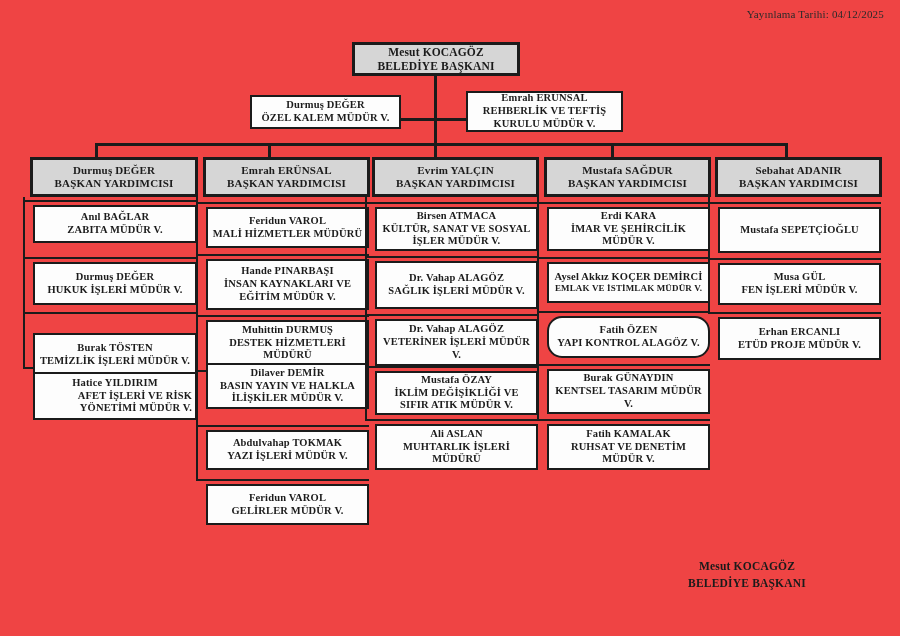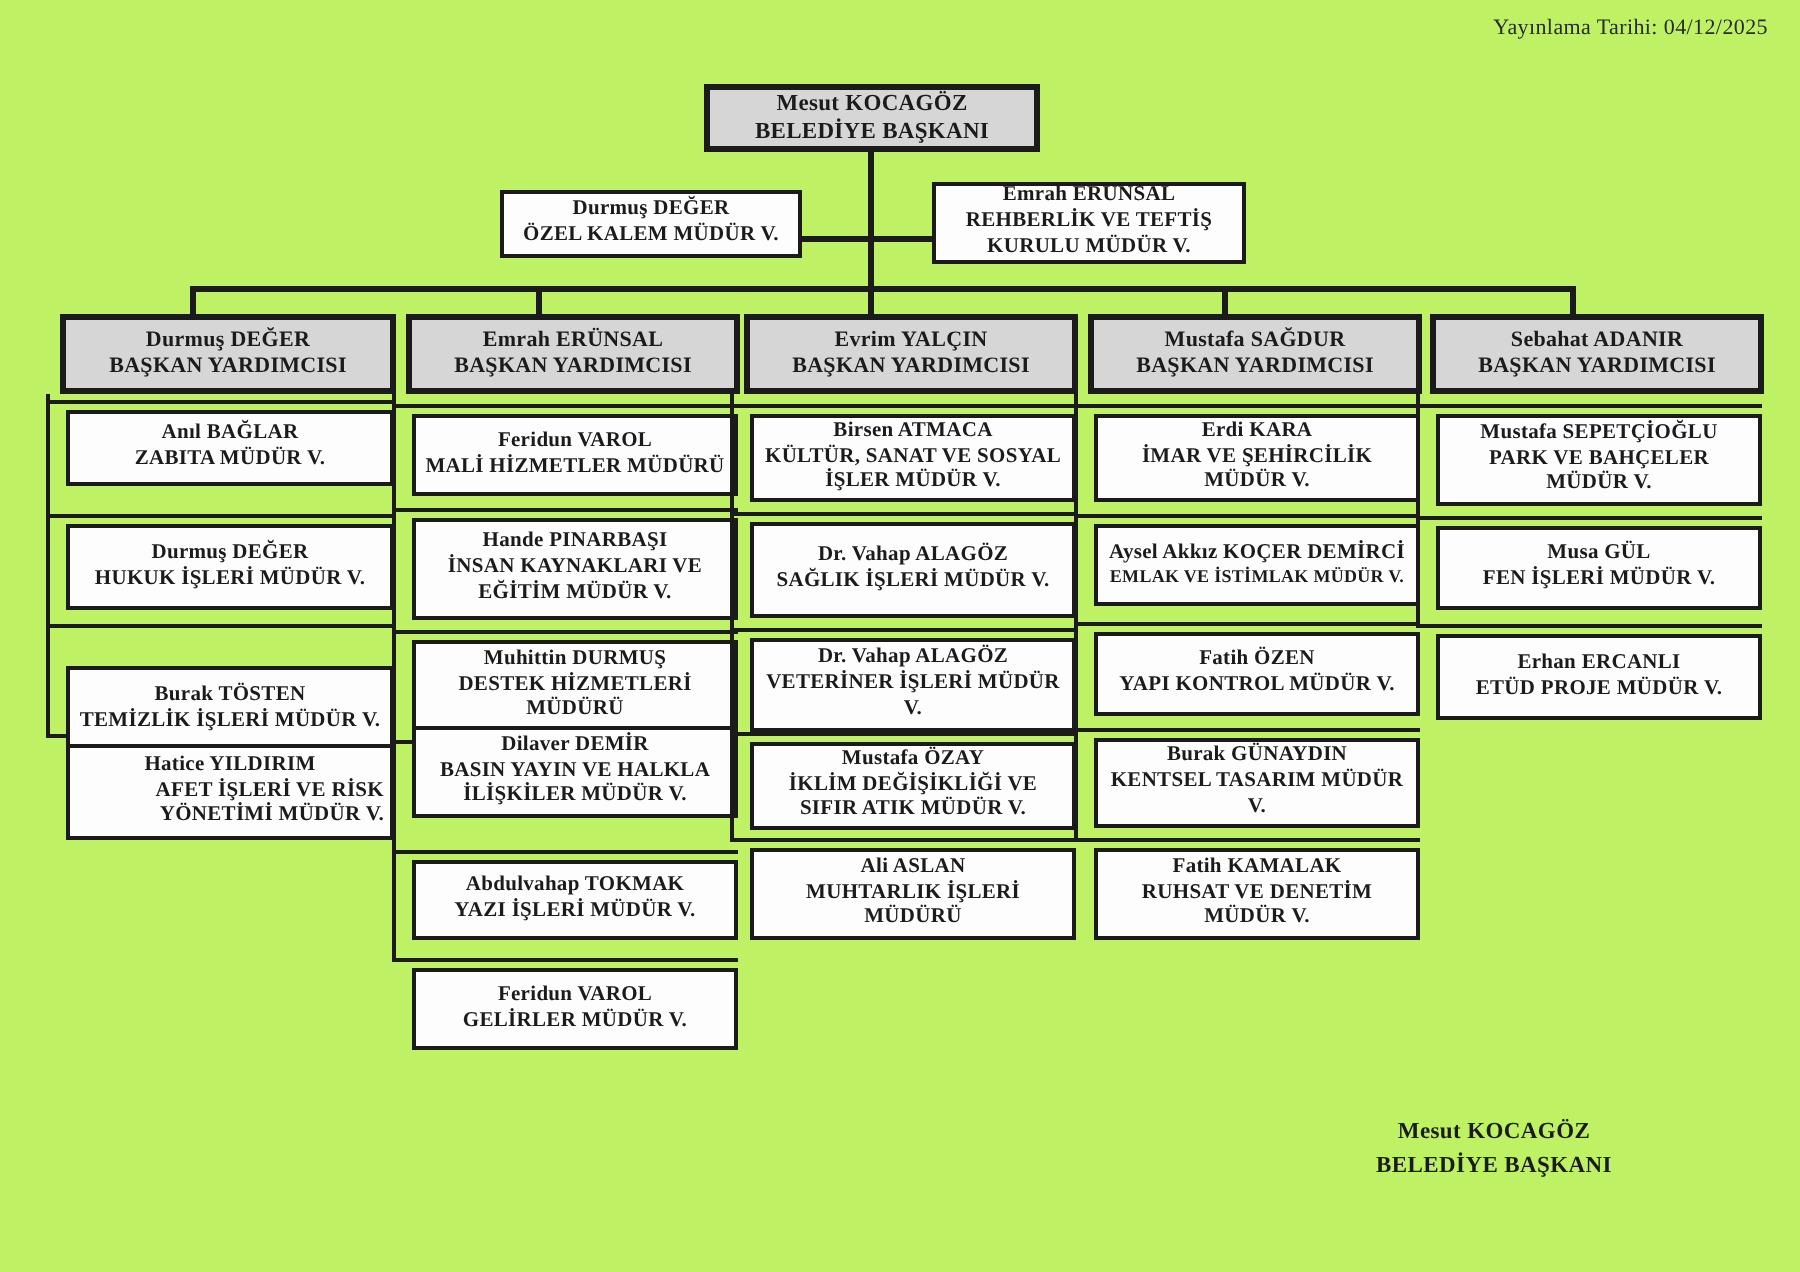--- a/index.html
+++ b/index.html
@@ -1,17 +1,17 @@
 <!DOCTYPE html>
 <html><head>
 <meta charset="utf-8">
 <style>
   html,body{margin:0;padding:0;background:#e8e8e8;}
   #stage{
-    position:relative;width:900px;height:636px;background:#bef264;
+    position:relative;width:900px;height:636px;background:#ef4444;
     font-family:"Liberation Serif","DejaVu Serif",serif;color:#1b1b1b;
     overflow:hidden;margin:0 auto;
   }
   .date{
     position:absolute;top:8px;right:16px;font-size:11px;color:#2a2a2a;
     letter-spacing:.2px;
   }
   
   .box{
     position:absolute;box-sizing:border-box;display:flex;flex-direction:column;
@@ -179,23 +179,23 @@
     <i class="rung" style="top:207px;"></i>
     <i class="rung" style="top:262px;"></i>
     <div class="box ubox" style="top:50px;height:44px;">
       <div class="nm">Erdi KARA</div>
       <div class="tt">İMAR VE ŞEHİRCİLİK MÜDÜR V.</div>
     </div>
     <div class="box ubox" style="top:105px;height:41px;">
       <div class="nm">Aysel Akkız KOÇER DEMİRCİ</div>
       <div class="tt small">EMLAK VE İSTİMLAK MÜDÜR V.</div>
     </div>
-    <div class="box ubox" style="top:159px;height:42px;">
+    <div class="box ubox" style="top:159px;height:42px;border-radius:15px;">
       <div class="nm">Fatih ÖZEN</div>
-      <div class="tt">YAPI KONTROL MÜDÜR V.</div>
+      <div class="tt">YAPI KONTROL ALAGÖZ V.</div>
     </div>
     <div class="box ubox" style="top:212px;height:45px;">
       <div class="nm">Burak GÜNAYDIN</div>
       <div class="tt">KENTSEL TASARIM MÜDÜR V.</div>
     </div>
     <div class="box ubox" style="top:267px;height:46px;">
       <div class="nm">Fatih KAMALAK</div>
       <div class="tt">RUHSAT VE DENETİM MÜDÜR V.</div>
     </div>
   </div>
@@ -204,21 +204,20 @@
     <div class="box gray headbox">
       <div class="nm">Sebahat ADANIR</div>
       <div class="tt">BAŞKAN YARDIMCISI</div>
     </div>
     <i class="spine" style="height:117px;"></i>
     <i class="rung" style="top:45px;"></i>
     <i class="rung" style="top:101px;"></i>
     <i class="rung" style="top:155px;"></i>
     <div class="box ubox" style="top:50px;height:46px;">
       <div class="nm">Mustafa SEPETÇİOĞLU</div>
-      <div class="tt">PARK VE BAHÇELER MÜDÜR V.</div>
     </div>
     <div class="box ubox" style="top:106px;height:42px;justify-content:center;">
       <div class="nm">Musa GÜL</div>
       <div class="tt">FEN İŞLERİ MÜDÜR V.</div>
     </div>
     <div class="box ubox" style="top:160px;height:43px;">
       <div class="nm">Erhan ERCANLI</div>
       <div class="tt">ETÜD PROJE MÜDÜR V.</div>
     </div>
   </div>

